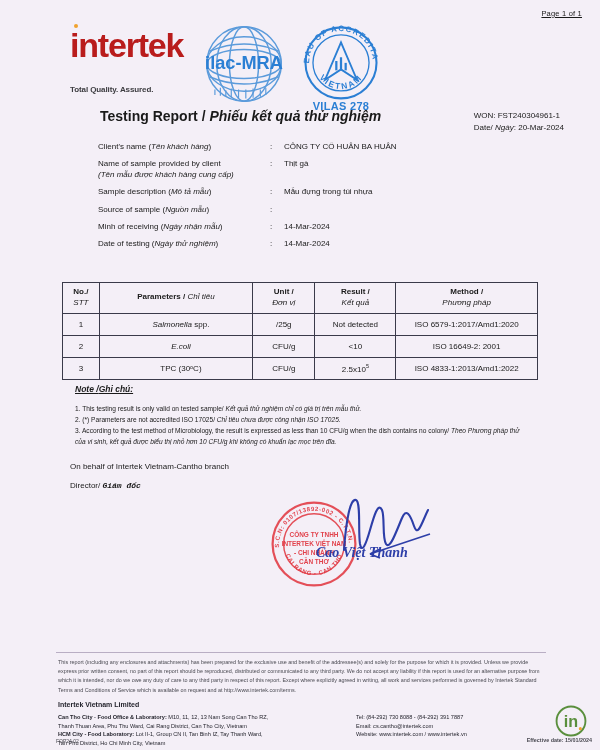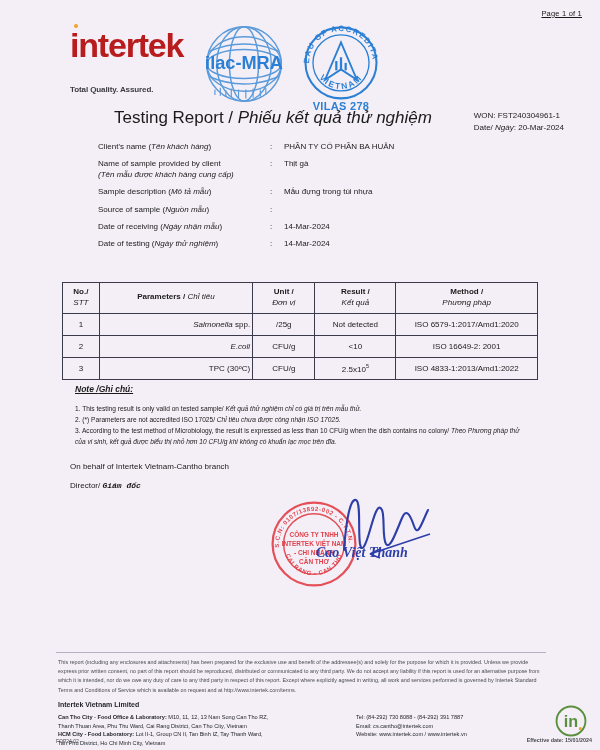--- a/index.html
+++ b/index.html
@@ -96,24 +96,24 @@
 
   
   .title-row {
     position: absolute;
     top: 108px;
     left: 0;
     width: 600px;
   }
   .doc-title {
     position: absolute;
-    left: 114px;
+    left: 100px;
     top: 0;
-    font-size: 17px;
-    font-weight: normal;
+    font-size: 14px;
+    font-weight: bold;
   }
   .doc-title .vn { font-style: italic; }
   .won-block {
     position: absolute;
     right: 36px;
     top: 2px;
     font-size: 8px;
     line-height: 1.5;
     text-align: left;
   }
@@ -178,21 +178,21 @@
   }
   table.results th .sub {
     font-weight: normal;
     font-style: italic;
   }
   table.results th.param-h { white-space: nowrap; }
   table.results th.param-h .sub { font-style: italic; font-weight: normal; }
   table.results td.no-col { width: 34px; }
   table.results td.param-col {
     width: 148px;
-    text-align: right;
+    text-align: center;
     padding-left: 12px;
   }
   table.results td.unit-col { width: 62px; }
   table.results td.result-col { width: 82px; }
   table.results td.method-col { width: 146px; }
   table.results td.param-col .ital { font-style: italic; }
   table.results tbody tr { height: 22px; }
   sup { font-size: 0.68em; vertical-align: super; }
 
   
@@ -391,42 +391,42 @@
         <span>Date/ </span><span class="it">Ngày</span><span>: 20-Mar-2024</span>
       </div>
     </div>
   </div>
 
   <div class="info">
 
     <div class="info-row">
       <div class="info-label"><span>Client's name (</span><span class="it">Tên khách hàng</span><span>)</span></div>
       <div class="info-colon">:</div>
-      <div class="info-value">PHẦN TY CỔ PHẦN BA HUÂN</div>
+      <div class="info-value">CÔNG TY CỔ HUÂN BA HUÂN</div>
     </div>
 
     <div class="info-row">
       <div class="info-label"><span>Name of sample provided by client</span><br><span class="it">(Tên mẫu được khách hàng cung cấp)</span></div>
       <div class="info-colon">:</div>
       <div class="info-value">Thịt gà</div>
     </div>
 
     <div class="info-row">
       <div class="info-label"><span>Sample description (</span><span class="it">Mô tả mẫu</span><span>)</span></div>
       <div class="info-colon">:</div>
       <div class="info-value">Mẫu đựng trong túi nhựa</div>
     </div>
 
     <div class="info-row">
       <div class="info-label"><span>Source of sample (</span><span class="it">Nguồn mẫu</span><span>)</span></div>
       <div class="info-colon">:</div>
     </div>
 
     <div class="info-row">
-      <div class="info-label"><span>Date of receiving (</span><span class="it">Ngày nhận mẫu</span><span>)</span></div>
+      <div class="info-label"><span>Minh of receiving (</span><span class="it">Ngày nhận mẫu</span><span>)</span></div>
       <div class="info-colon">:</div>
       <div class="info-value">14-Mar-2024</div>
     </div>
 
     <div class="info-row">
       <div class="info-label"><span>Date of testing (</span><span class="it">Ngày thử nghiệm</span><span>)</span></div>
       <div class="info-colon">:</div>
       <div class="info-value">14-Mar-2024</div>
     </div>
   </div>

